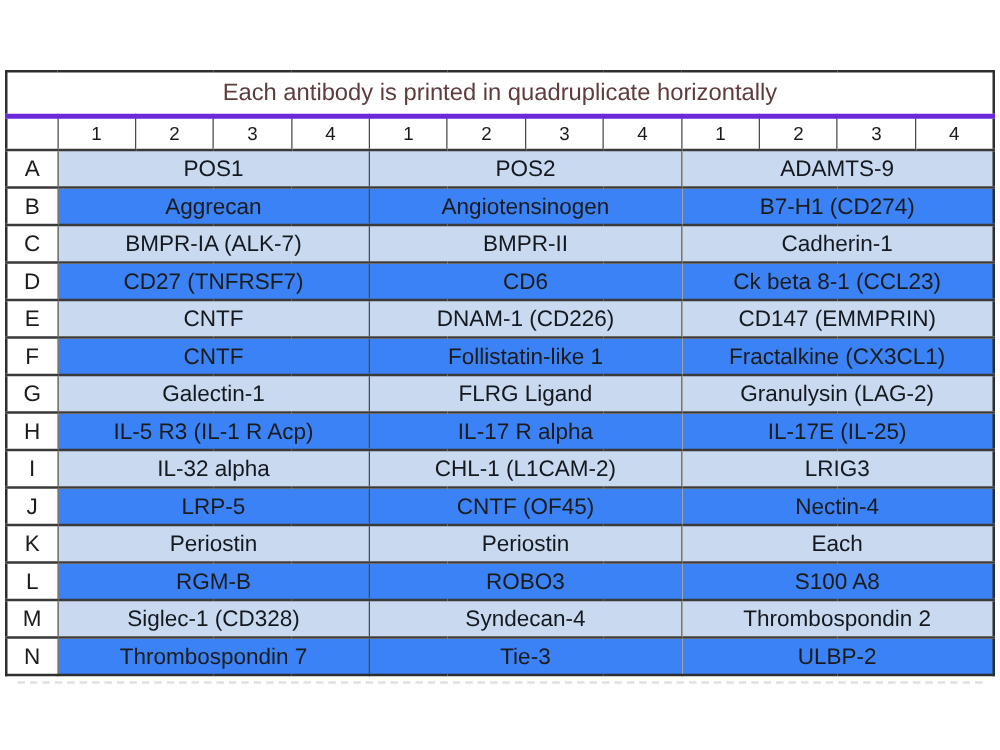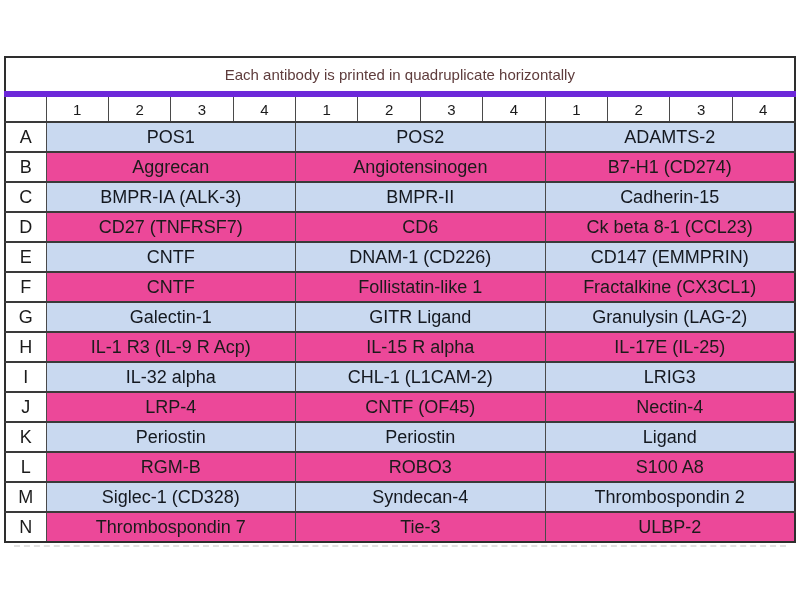--- a/index.html
+++ b/index.html
@@ -34,37 +34,37 @@
     border: 1px solid #4a4a4a;
     text-align: center;
     vertical-align: middle;
     padding: 0;
     color: #1b1b1b;
     overflow: hidden;
     white-space: nowrap;
   }
   tr.title-row td {
     height: 33px;
-    font-size: 15px;
+    font-size: 19px;
     color: #5e3c3c;
-    border-bottom: 6px solid #6d28d9;
+    border-bottom: 4px solid #6d28d9;
     background: #ffffff;
     margin-left: 40px;
   }
   tr.colnum-row td {
     height: 24px;
     font-size: 15px;
     border-bottom: 2px solid #3a3a3a;
     background: #ffffff;
   }
   tr.data-row td {
     height: 28px;
     font-size: 18px;
     border-top: 2px solid #3a3a3a;
-    background: #ec4899;
+    background: #3b82f6;
   }
   tr.data-row td.letter-cell {
     background: #ffffff;
   }
   tr.data-row.shaded td.name-cell {
     background: #c9d9f0;
     color: #14181f;
   }
   td.group-start {
     border-left: 2px solid #383838;
@@ -109,35 +109,35 @@
         <td class="group-start">1</td>
         <td>2</td>
         <td>3</td>
         <td>4</td>
       </tr>
 
       <tr class="data-row shaded">
         <td class="letter-cell">A</td>
         <td class="name-cell group-start" colspan="4">POS1</td>
         <td class="name-cell group-start" colspan="4">POS2</td>
-        <td class="name-cell group-start" colspan="4">ADAMTS-2</td>
+        <td class="name-cell group-start" colspan="4">ADAMTS-9</td>
       </tr>
 
       <tr class="data-row">
         <td class="letter-cell">B</td>
         <td class="name-cell group-start" colspan="4">Aggrecan</td>
         <td class="name-cell group-start" colspan="4">Angiotensinogen</td>
         <td class="name-cell group-start" colspan="4">B7-H1 (CD274)</td>
       </tr>
 
       <tr class="data-row shaded">
         <td class="letter-cell">C</td>
-        <td class="name-cell group-start" colspan="4">BMPR-IA (ALK-3)</td>
+        <td class="name-cell group-start" colspan="4">BMPR-IA (ALK-7)</td>
         <td class="name-cell group-start" colspan="4">BMPR-II</td>
-        <td class="name-cell group-start" colspan="4">Cadherin-15</td>
+        <td class="name-cell group-start" colspan="4">Cadherin-1</td>
       </tr>
 
       <tr class="data-row">
         <td class="letter-cell">D</td>
         <td class="name-cell group-start" colspan="4">CD27 (TNFRSF7)</td>
         <td class="name-cell group-start" colspan="4">CD6</td>
         <td class="name-cell group-start" colspan="4">Ck beta 8-1 (CCL23)</td>
       </tr>
 
       <tr class="data-row shaded">
@@ -150,50 +150,50 @@
       <tr class="data-row">
         <td class="letter-cell">F</td>
         <td class="name-cell group-start" colspan="4">CNTF</td>
         <td class="name-cell group-start" colspan="4">Follistatin-like 1</td>
         <td class="name-cell group-start" colspan="4">Fractalkine (CX3CL1)</td>
       </tr>
 
       <tr class="data-row shaded">
         <td class="letter-cell">G</td>
         <td class="name-cell group-start" colspan="4">Galectin-1</td>
-        <td class="name-cell group-start" colspan="4">GITR Ligand</td>
+        <td class="name-cell group-start" colspan="4">FLRG Ligand</td>
         <td class="name-cell group-start" colspan="4">Granulysin (LAG-2)</td>
       </tr>
 
       <tr class="data-row">
         <td class="letter-cell">H</td>
-        <td class="name-cell group-start" colspan="4">IL-1 R3 (IL-9 R Acp)</td>
-        <td class="name-cell group-start" colspan="4">IL-15 R alpha</td>
+        <td class="name-cell group-start" colspan="4">IL-5 R3 (IL-1 R Acp)</td>
+        <td class="name-cell group-start" colspan="4">IL-17 R alpha</td>
         <td class="name-cell group-start" colspan="4">IL-17E (IL-25)</td>
       </tr>
 
       <tr class="data-row shaded">
         <td class="letter-cell">I</td>
         <td class="name-cell group-start" colspan="4">IL-32 alpha</td>
         <td class="name-cell group-start" colspan="4">CHL-1 (L1CAM-2)</td>
         <td class="name-cell group-start" colspan="4">LRIG3</td>
       </tr>
 
       <tr class="data-row">
         <td class="letter-cell">J</td>
-        <td class="name-cell group-start" colspan="4">LRP-4</td>
+        <td class="name-cell group-start" colspan="4">LRP-5</td>
         <td class="name-cell group-start" colspan="4">CNTF (OF45)</td>
         <td class="name-cell group-start" colspan="4">Nectin-4</td>
       </tr>
 
       <tr class="data-row shaded">
         <td class="letter-cell">K</td>
         <td class="name-cell group-start" colspan="4">Periostin</td>
         <td class="name-cell group-start" colspan="4">Periostin</td>
-        <td class="name-cell group-start" colspan="4">Ligand</td>
+        <td class="name-cell group-start" colspan="4">Each</td>
       </tr>
 
       <tr class="data-row">
         <td class="letter-cell">L</td>
         <td class="name-cell group-start" colspan="4">RGM-B</td>
         <td class="name-cell group-start" colspan="4">ROBO3</td>
         <td class="name-cell group-start" colspan="4">S100 A8</td>
       </tr>
 
       <tr class="data-row shaded">

